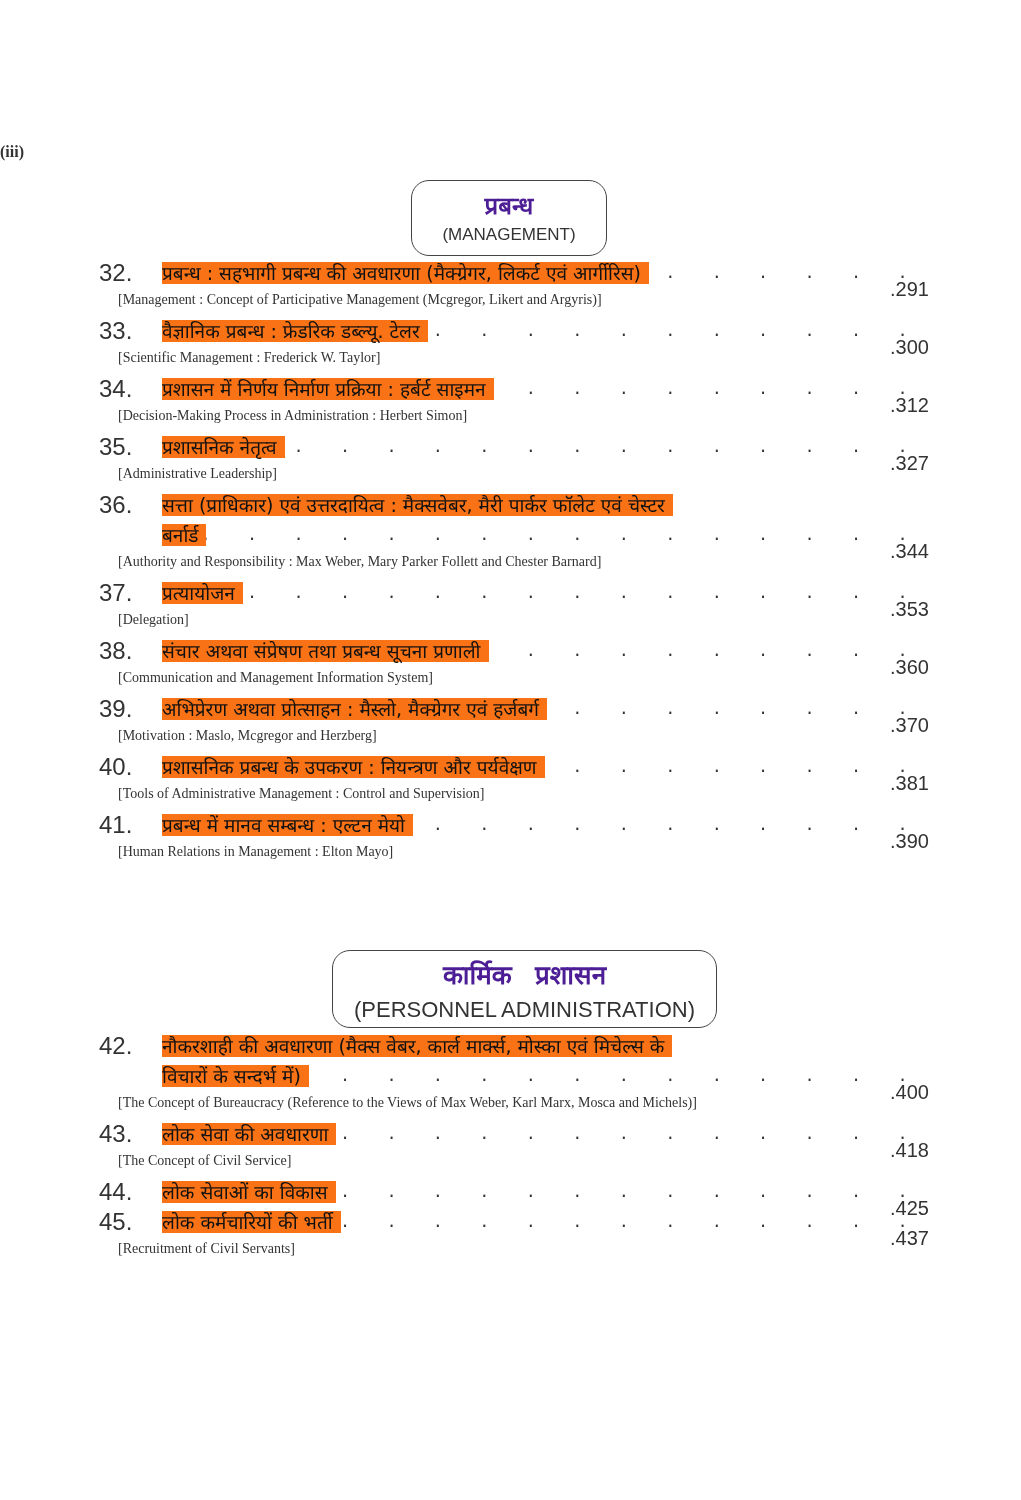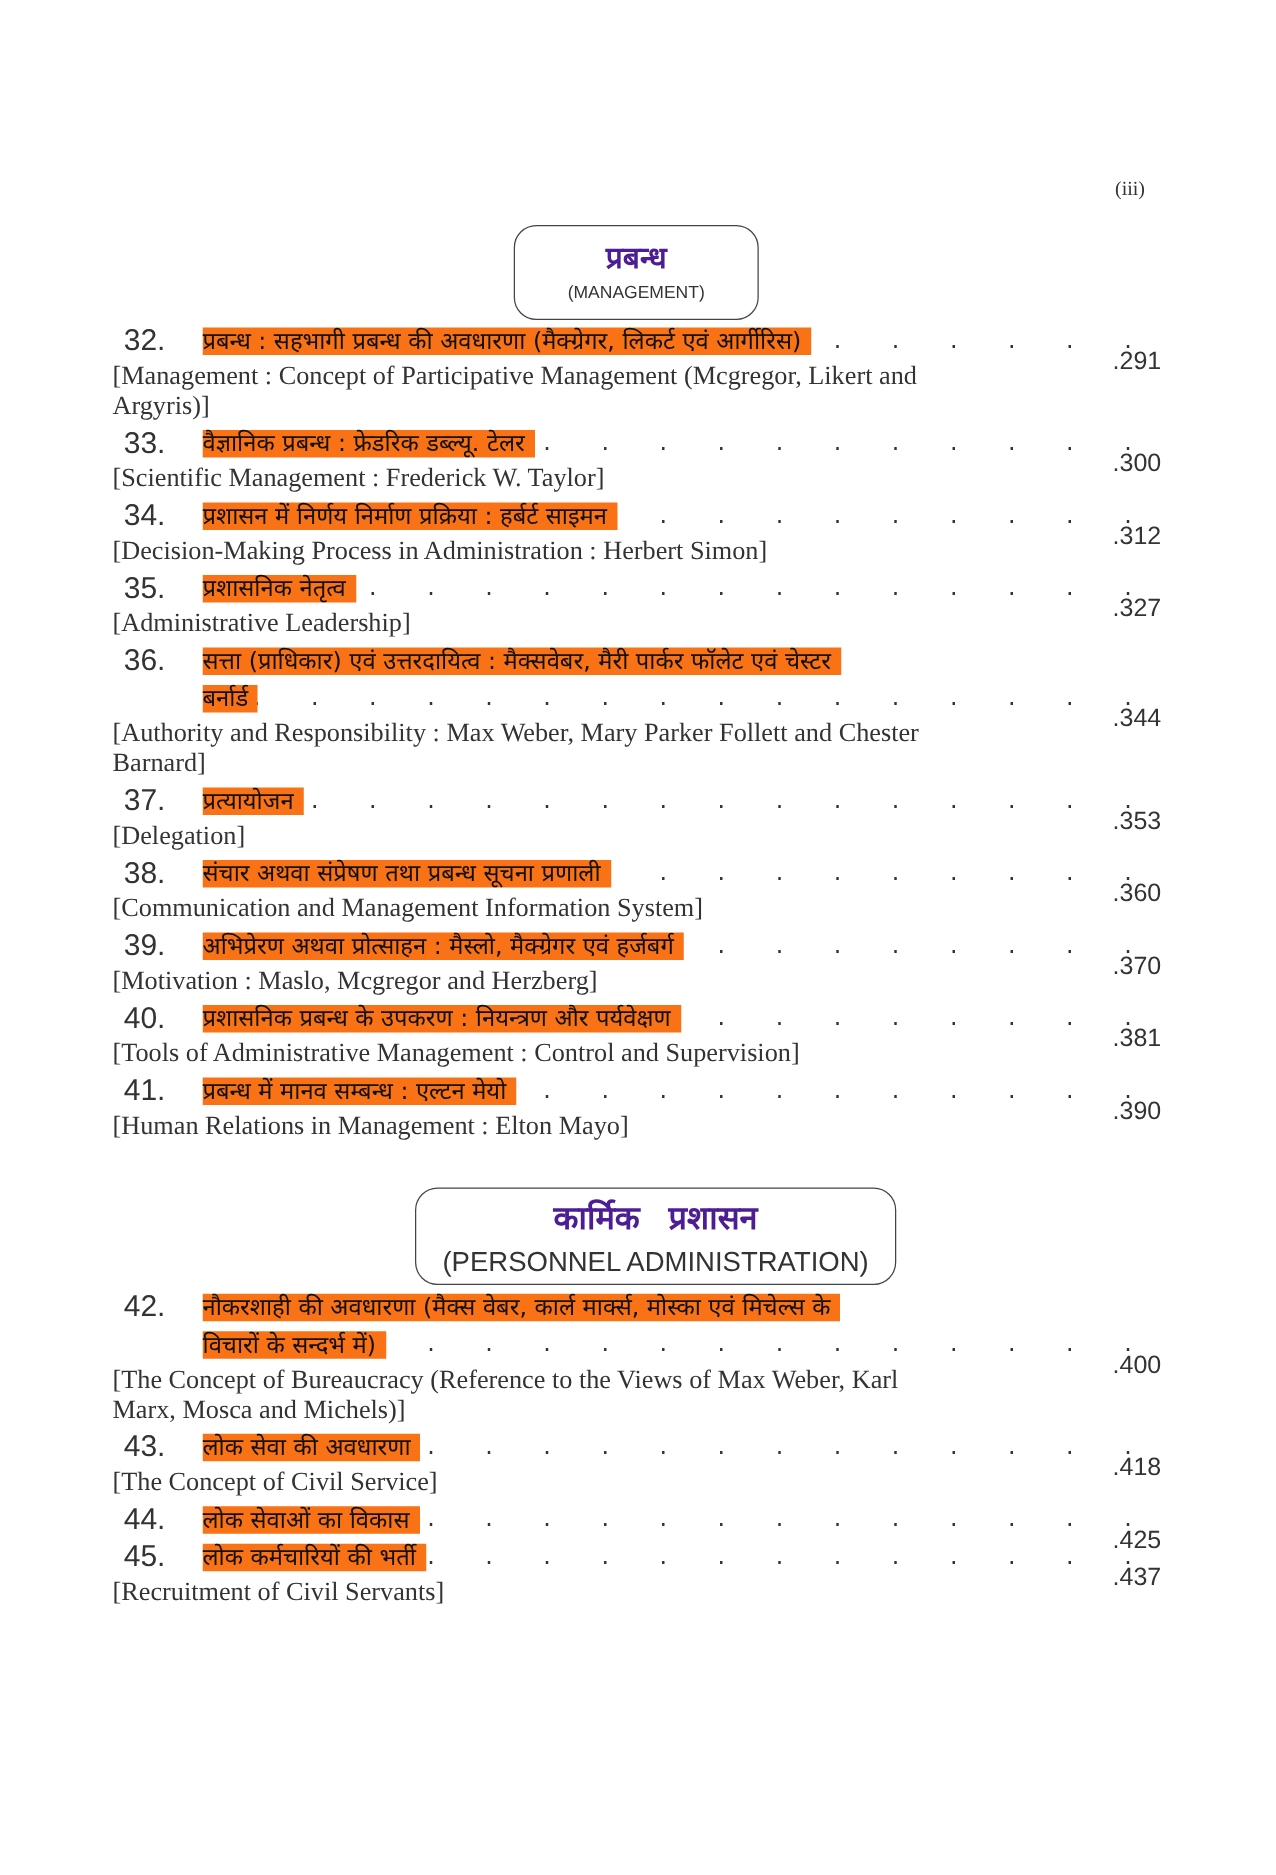--- a/index.html
+++ b/index.html
@@ -1,36 +1,36 @@
 <!DOCTYPE html>
 <html><head>
   <meta charset="utf-8">
   <style>
     html, body { margin: 0; padding: 0; background: #ffffff; }
     body {
       width: 1021px; height: 1500px; position: relative; overflow: hidden;
       color: #222; font-family: "Liberation Serif", "DejaVu Serif", serif;
     }
     .page-num {
-      position: absolute; top: 143px; left: 0; width: 916px; text-align: right;
-      font-size: 16px; color: #333;
+      position: absolute; top: 143px; left: 0; width: 916px; text-align: left;
+      font-size: 16px; color: #333; font-weight: bold;
     }
     .section-box {
       position: absolute; border: 1.5px solid #444; border-radius: 18px;
       background: #fff; text-align: center; box-sizing: border-box;
     }
     .section-box .hi {
       font-family: "DejaVu Sans", sans-serif; font-weight: bold; color: #4c1d95;
     }
     .section-box .en {
       font-family: "Liberation Sans", sans-serif; color: #333;
     }
     #box-management { left: 411px; top: 180px; width: 196px; height: 76px; }
     #box-management .hi { font-size: 24px; margin-top: 10px; line-height: 30px; }
-    #box-management .en { font-size: 14px; margin-top: 4px; }
+    #box-management .en { font-size: 17px; margin-top: 4px; }
     #box-personnel { left: 332px; top: 950px; width: 385px; height: 78px; }
     #box-personnel .hi { font-size: 26px; margin-top: 8px; line-height: 32px; word-spacing: 14px; }
     #box-personnel .en { font-size: 22px; margin-top: 6px; }
 
     .toc { position: absolute; left: 0; width: 1021px; }
     .entry { position: relative; }
     .row {
       position: relative; height: 30px; line-height: 30px;
     }
     .num {
@@ -47,22 +47,22 @@
       position: absolute; left: 162px; right: 100px; top: 0;
       font-family: "DejaVu Sans Mono", monospace; font-size: 16px; letter-spacing: 13.6px;
       color: #333; white-space: nowrap; overflow: hidden; text-align: right; direction: rtl;
       z-index: 1;
     }
     .page {
       position: absolute; right: 92px; top: 16px;
       font-family: "Liberation Sans", sans-serif; font-size: 20px; color: #333;
     }
     .english {
-      margin-left: 90px; width: 660px;
-      font-size: 21px; line-height: 24px; color: #333;
+      margin-left: 118px; width: 660px;
+      font-size: 14px; line-height: 24px; color: #333;
       padding-bottom: 4px;
     }
   </style>
 </head>
 <body>
 
 <div class="page-num">(iii)</div>
 
 <div id="box-management" class="section-box">
   <div class="hi">प्रबन्ध</div>

